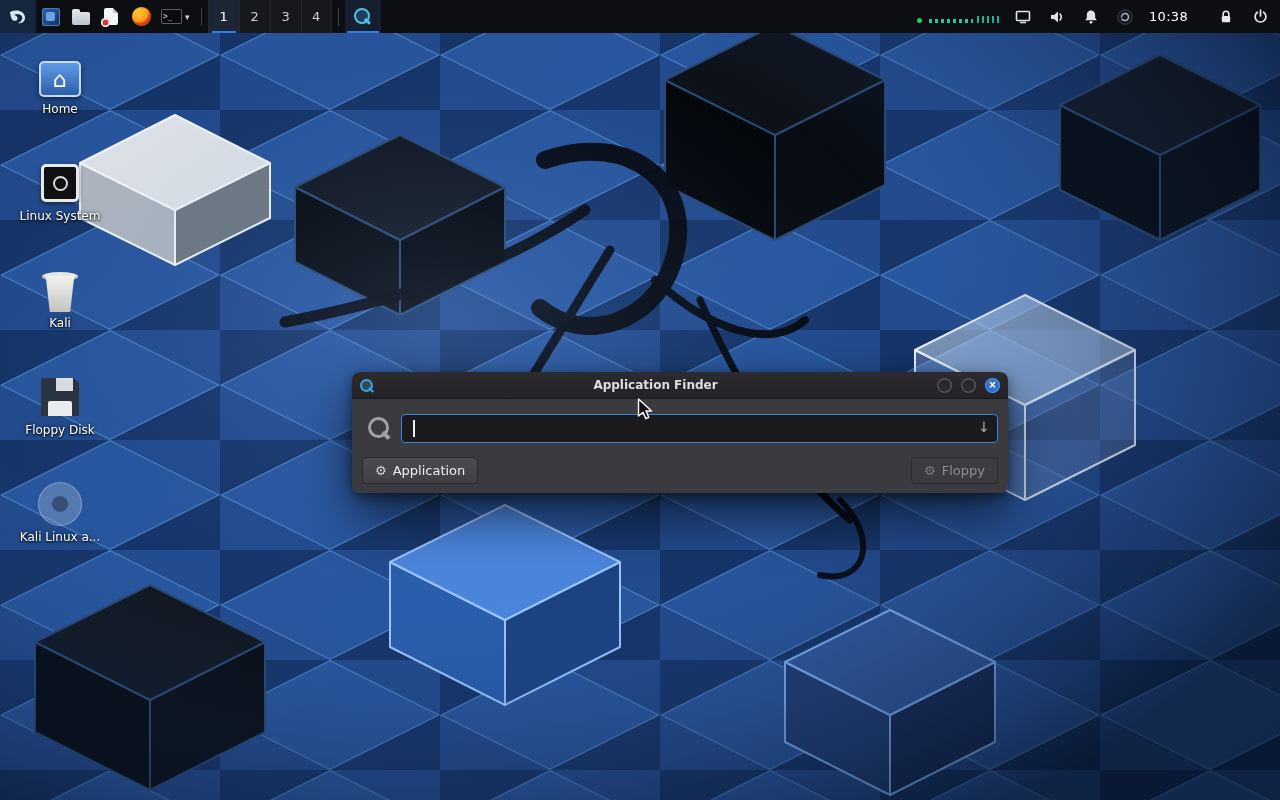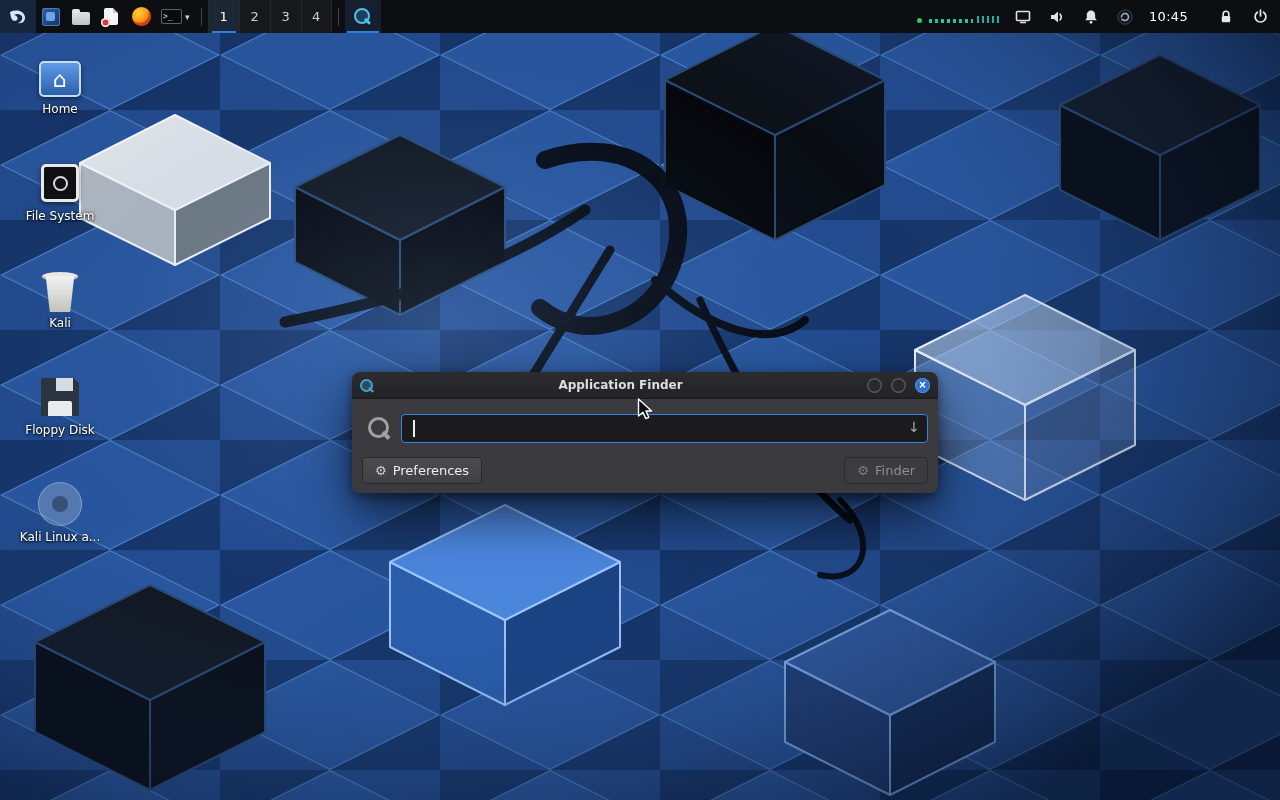--- a/index.html
+++ b/index.html
@@ -97,21 +97,21 @@
     margin:-8px 0 0 -8px;border-radius:50%;background:rgba(22,30,48,.45)}
   .floppy-ico{width:38px;height:38px;background:#2b3542;border-radius:3px;position:relative;
     clip-path:polygon(0 0,86% 0,100% 14%,100% 100%,0 100%);
     box-shadow:0 2px 5px rgba(0,0,0,.5)}
   .floppy-ico::before{content:"";position:absolute;left:15px;top:0;width:17px;height:13px;
     background:#d7dce2}
   .floppy-ico::after{content:"";position:absolute;left:7px;bottom:0;width:24px;height:15px;
     background:#e9ebee;border-radius:2px 2px 0 0}
 
   
-  .finder{position:absolute;left:352px;top:372px;width:586px;height:121px;z-index:40;
+  .finder{position:absolute;left:352px;top:372px;width:656px;height:121px;z-index:40;
     border-radius:8px;box-shadow:0 22px 50px rgba(0,0,0,.6),0 4px 12px rgba(0,0,0,.45)}
   .titlebar{height:27px;background:linear-gradient(#2c2c30,#232327);border-radius:8px 8px 0 0;
     display:flex;align-items:center;padding:0 8px;border-bottom:1px solid #1a1a1d}
   .titlebar .title{flex:1;text-align:center;font-size:12px;font-weight:bold;color:#dededf}
   .win-btns{display:flex;align-items:center;gap:9px}
   .wbtn{width:15px;height:15px;border-radius:50%;border:none;cursor:pointer;padding:0;
     display:flex;align-items:center;justify-content:center}
   .wbtn.plain{background:#29292d;box-shadow:inset 0 0 0 1.5px #55555a}
   .wbtn.close{background:#2e6fd0;box-shadow:inset 0 0 0 1px #4f8fe8;color:#fff;
     font-size:12px;font-weight:bold;line-height:1}
@@ -309,21 +309,21 @@
         <circle cx="9" cy="14.3" r="1.4" fill="#dfe3e6"></circle>
       </svg>
     </span>
     <span class="tray-ico">
       <svg width="18" height="18" viewBox="0 0 18 18">
         <circle cx="9" cy="9" r="7.2" fill="#14171c" stroke="#3c434c" stroke-width="1"></circle>
         <path d="M5.5,9 a3.5,3.5 0 1 1 1.2,2.6" fill="none" stroke="#9fb2c8" stroke-width="1.5" stroke-linecap="round"></path>
         <polygon points="5,10.6 7.4,11.2 5.8,13" fill="#9fb2c8"></polygon>
       </svg>
     </span>
-    <span class="clock">10:45</span>
+    <span class="clock">10:38</span>
     <span class="tray-ico gap-l">
       <svg width="16" height="16" viewBox="0 0 16 16">
         <path d="M5.2,7 v-2 a2.8,2.8 0 0 1 5.6,0 v2" fill="none" stroke="#e8e8e8" stroke-width="1.6"></path>
         <rect x="3.8" y="7" width="8.4" height="6.2" rx="1.2" fill="#e8e8e8"></rect>
       </svg>
     </span>
     <span class="tray-ico">
       <svg width="17" height="17" viewBox="0 0 17 17" fill="none" stroke="#e8e8e8" stroke-width="1.7" stroke-linecap="round">
         <path d="M5.4,4.2 a5.4,5.4 0 1 0 6.2,0"></path>
         <line x1="8.5" y1="2" x2="8.5" y2="8"></line>
@@ -338,21 +338,21 @@
         <div class="home-ico">
       <span>⌂</span>
     </div>
       </div>
     <div class="dlabel">Home</div>
   </div>
   <div class="dicon">
     <div class="ico">
         <div class="fs-ico"></div>
       </div>
-    <div class="dlabel">File System</div>
+    <div class="dlabel">Linux System</div>
   </div>
   <div class="dicon">
     <div class="ico">
         <div class="trash-wrap">
       <div class="trash-lid"></div>
       <div class="trash-cup"></div>
     </div>
       </div>
     <div class="dlabel">Kali</div>
   </div>
@@ -387,25 +387,25 @@
       <span class="mag mag-big"></span>
       <div class="entry-wrap">
         <input class="entry" type="text" value="" style="">
         <span class="caret"></span>
         <span class="entry-arrow">↓</span>
       </div>
     </div>
     <div class="btn-row">
       <button class="btn pref">
         <span class="gear">⚙</span>
-        <span>Preferences</span>
+        <span>Application</span>
       </button>
       <button class="btn launch" disabled="">
         <span class="gear">⚙</span>
-        <span>Finder</span>
+        <span>Floppy</span>
       </button>
     </div>
   </div>
 </div>
 
 <div class="cursor">
   <svg width="20" height="24" viewBox="0 0 20 24">
     <path d="M1.5,1 L1.5,18 L6,14.2 L8.8,20.6 L11.8,19.3 L9,13 L14.6,13 Z" fill="#101114" stroke="#ffffff" stroke-width="1.4" stroke-linejoin="round"></path>
   </svg>
 </div>

